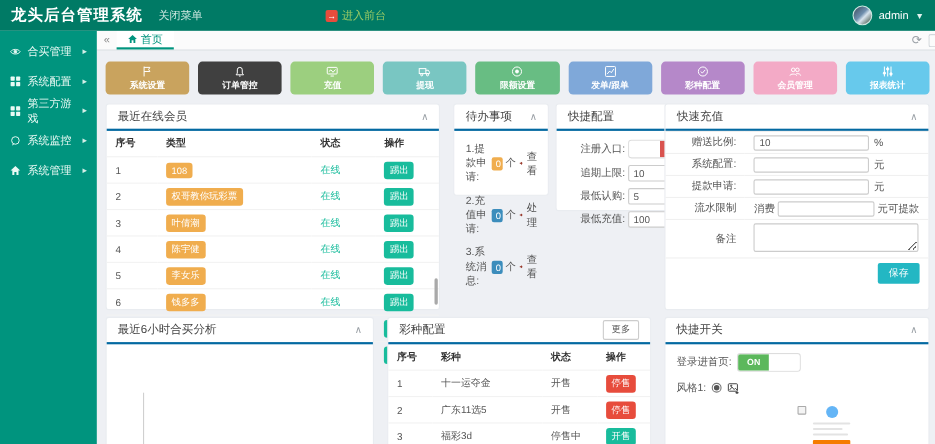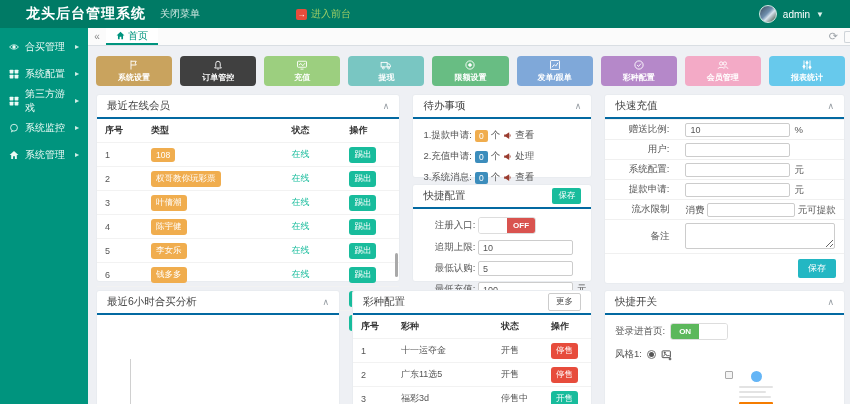--- a/index.html
+++ b/index.html
@@ -1,20 +1,20 @@
 <!DOCTYPE html>
 <html><head>
 <meta charset="utf-8">
 <style>
   * { margin:0; padding:0; box-sizing:border-box; }
   body { font-family:"Liberation Sans", sans-serif; }
   .page { width:850px; height:404px; position:relative; overflow:hidden; background:#eef0f4; }
 
   
-  .top-header { height:28px; background:#007a65; display:flex; align-items:center; padding:0 26px; position:relative; }
+  .top-header { height:28px; background:#007a65; display:flex; align-items:center; padding:0 10px; position:relative; }
   .brand { color:#fff; font-size:14px; font-weight:bold; letter-spacing:1px; }
   .close-menu { color:#cfe8e2; font-size:10px; margin-left:14px; }
   .enter-front { position:absolute; left:296px; display:flex; align-items:center; gap:4px; color:#9ccc65; font-size:10px; cursor:pointer; }
   .ef-ico { width:11px; height:11px; background:#e74c3c; border-radius:2px; color:#fff; font-size:8px; line-height:11px; text-align:center; }
   .user-area { margin-left:auto; display:flex; align-items:center; gap:6px; color:#fff; font-size:10px; }
   .avatar { width:18px; height:18px; border-radius:50%; background:linear-gradient(135deg,#3a4a5a 0%,#6f8fae 45%,#d8e4ee 60%,#2e3e2e 100%); border:1px solid #cfe8e2; }
   .caret-down { font-size:8px; color:#e0f2ee; }
 
   
   .sidebar { position:absolute; left:0; top:28px; bottom:0; width:88px; background:#00947e; padding-top:5px; }
@@ -43,21 +43,21 @@
   .qb6{background:#7fa8d9}.qb7{background:#7d87ca}.qb8{background:#b588c9}.qb9{background:#f3aac6}.qb10{background:#67c9ec}
 
   
   .row1 { display:flex; gap:12px; margin-top:8px; }
   .row2 { display:flex; gap:12px; margin-top:6px; }
   .card { background:#fff; border-radius:3px; border:1px solid #e9ecf0; position:relative; }
   .c-head { height:24px; display:flex; align-items:center; justify-content:space-between; padding:0 10px; border-bottom:2px solid #0369a1; font-size:10.5px; color:#444; }
   .chev { color:#9aa0a6; font-size:9px; cursor:pointer; }
   .w1{width:305px; height:188px;} .w3{width:241px;}
   .w4{width:244px; height:150px;} .w5{width:240px; height:150px;} .w6{width:241px; height:150px;}
-  .col2 { display:flex; flex-direction:column; gap:6px; width:180px; }
+  .col2 { display:flex; gap:6px; width:180px; }
 
   .tbl { width:100%; border-collapse:collapse; font-size:9px; color:#555; }
   .tbl th { font-weight:bold; text-align:left; padding:5px 8px; color:#333; font-size:9px; }
   .tbl td { padding:3.5px 8px; border-top:1px solid #f2f2f2; }
   .badge { display:inline-block; color:#fff; font-size:8.5px; padding:2px 5px; border-radius:3px; cursor:pointer; }
   .bo { background:#f0ad4e; } .bg { background:#18bc9c; } .br { background:#e74c3c; }
   .txt-g { color:#18bc9c;margin-left:26px; }
   .scroll-thumb { position:absolute; right:1px; top:158px; width:3px; height:24px; background:#a9a9a9; border-radius:2px; cursor:pointer; }
 
   
@@ -402,24 +402,20 @@
             <span>快速充值</span>
             <span class="chev">∧</span>
           </div>
           <table class="r-tbl">
             <tbody>
                 <tr>
               <td class="r-lab">赠送比例:</td>
               <td><input class="r-input" value="10" style=""><span class="unit">%</span></td>
             </tr>
             <tr>
-              <td class="r-lab">用户:</td>
-              <td><input class="r-input" style=""></td>
-            </tr>
-            <tr>
               <td class="r-lab">系统配置:</td>
               <td><input class="r-input" style=""><span class="unit">元</span></td>
             </tr>
             <tr>
               <td class="r-lab">提款申请:</td>
               <td><input class="r-input" style=""><span class="unit">元</span></td>
             </tr>
             <tr>
               <td class="r-lab">流水限制</td>
               <td><span>消费</span> <input class="r-input small" style=""> <span>元可提款</span></td>

